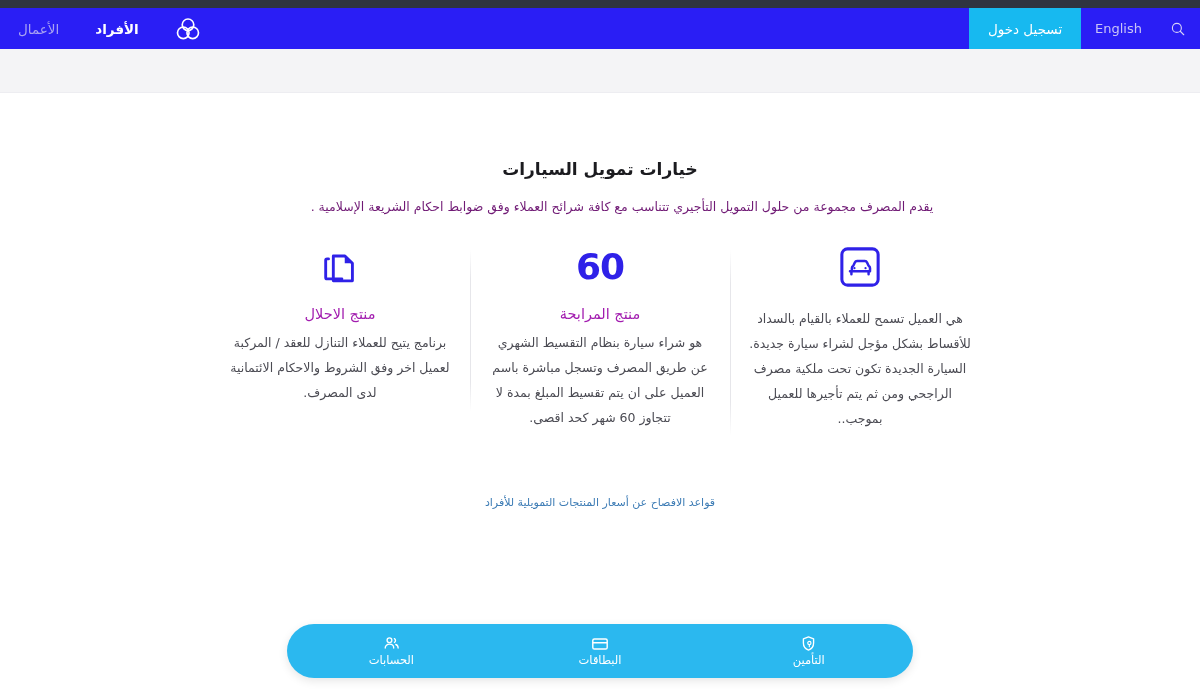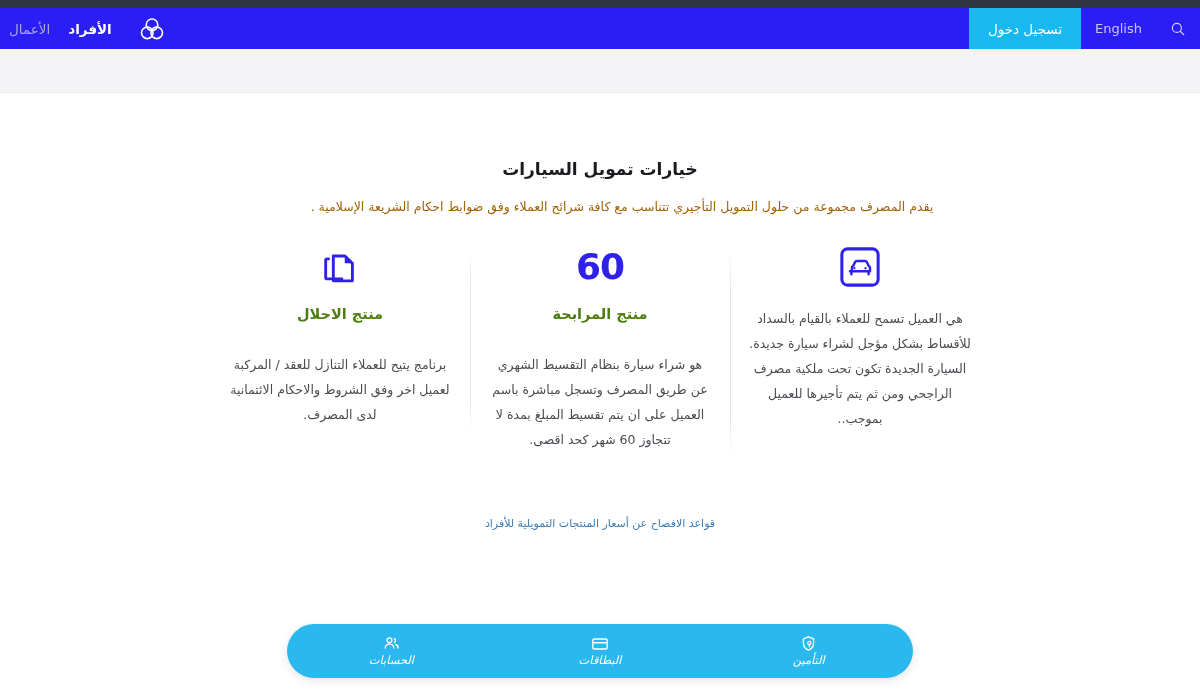--- a/index.html
+++ b/index.html
@@ -47,21 +47,21 @@
     width: 62px;
     display: flex;
     align-items: center;
     justify-content: center;
   }
 
   .nav-seg {
     color: #ffffff;
     font-size: 13.5px;
     font-weight: bold;
-    padding: 0 9px;
+    padding: 0 18px;
     display: flex;
     align-items: center;
     height: 100%;
     cursor: pointer;
     white-space: nowrap;
   }
   .nav-seg.dim { color: #a9a3f2; font-weight: normal; }
 
   .nav-spacer { flex: 1; }
 
@@ -119,21 +119,21 @@
   .page-title {
     font-size: 17px;
     font-weight: bold;
     color: #1b1b1f;
     letter-spacing: 0;
   }
 
   .page-sub {
     margin-top: 20px;
     font-size: 12.5px;
-    color: #a16207;
+    color: #701a75;
     padding-left: 44px;
   }
 
   
   .products {
     margin: 28px auto 0;
     width: 780px;
     display: flex;
     flex-direction: row;
     align-items: flex-start;
@@ -169,23 +169,23 @@
     font-family: "DejaVu Sans", "Liberation Sans", sans-serif;
     font-size: 36px;
     font-weight: bold;
     color: #2f21e8;
     letter-spacing: -1px;
     line-height: 1;
   }
 
   .product-title {
     font-size: 14.5px;
-    font-weight: bold;
-    color: #4d7c0f;
-    margin-bottom: 30px;
+    font-weight: normal;
+    color: #a21caf;
+    margin-bottom: 8px;
   }
 
   .product-desc {
     font-size: 12.5px;
     line-height: 25px;
     color: #4b4b53;
   }
 
   
   .disclose-wrap {
@@ -218,21 +218,20 @@
   .bn-item {
     flex: 1;
     display: flex;
     flex-direction: column;
     align-items: center;
     justify-content: center;
     gap: 3px;
     cursor: pointer;
     color: #ffffff;
     font-size: 11.5px;
-    font-style: italic;
   }
   .bn-item.active {
     background: #b9e5f9;
     color: #1a2536;
   }
   .bn-icon { display: flex; align-items: center; justify-content: center; height: 17px; }
   .bn-label { line-height: 1; }
 </style>
 </head>
 <body>

